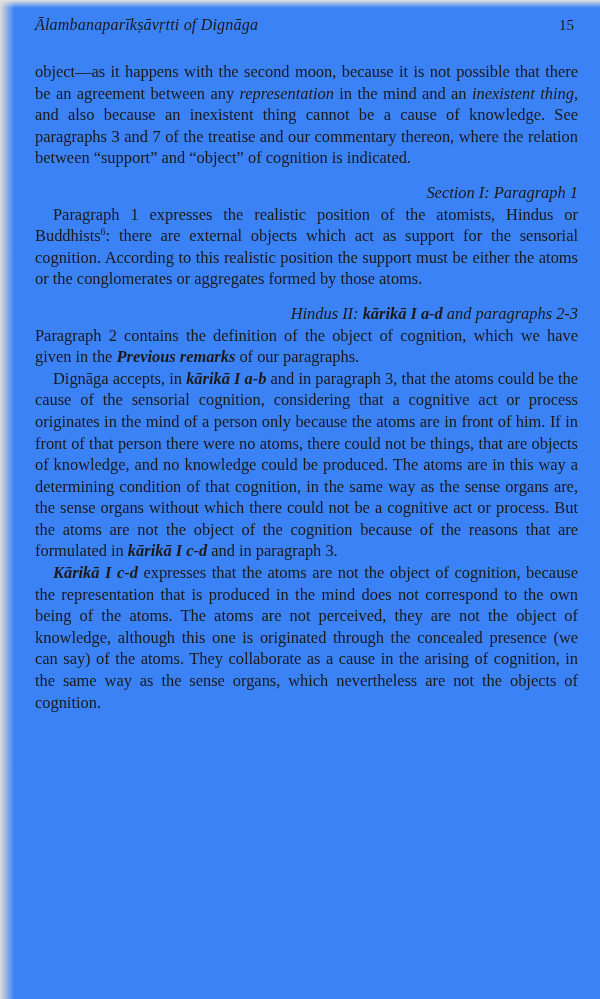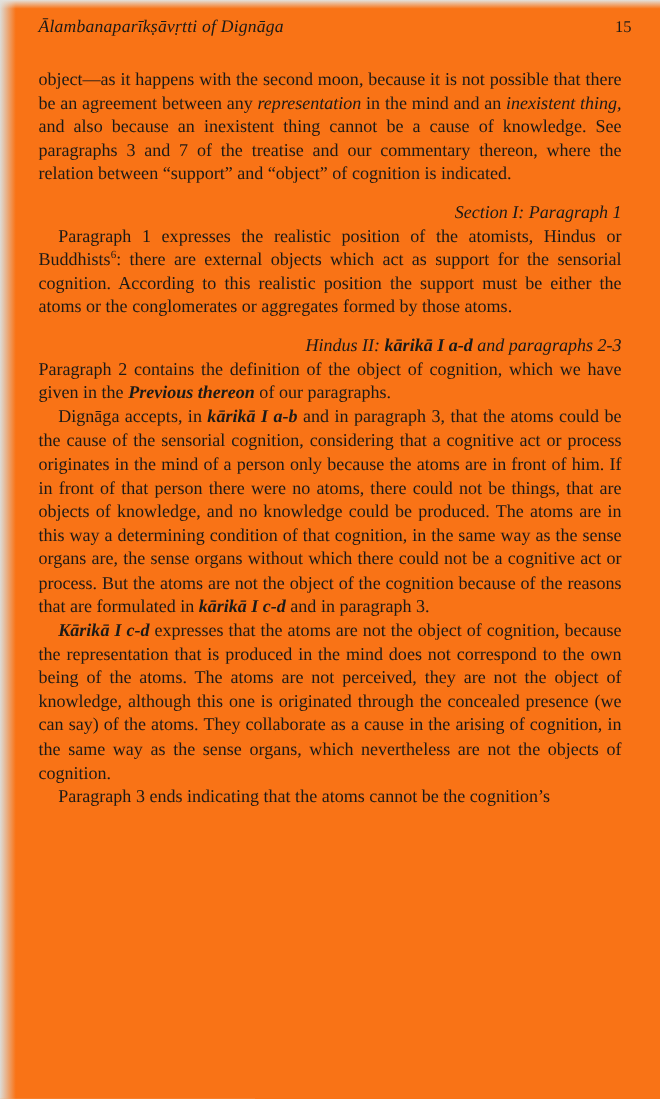--- a/index.html
+++ b/index.html
@@ -4,21 +4,21 @@
 <style>
   html, body {
     margin: 0;
     padding: 0;
     background: #e9e8e4;
   }
   .page {
     position: relative;
     width: 600px;
     height: 999px;
-    background: #f97316;
+    background: #3b82f6;
     overflow: hidden;
     font-family: "Liberation Serif", "DejaVu Serif", serif;
     color: #1c1a17;
   }
   .scan-edge-left {
     position: absolute;
     left: 0; top: 0; bottom: 0;
     width: 16px;
     background: linear-gradient(to right, #dddcd7 0%, rgba(221,220,215,0) 90%);
     pointer-events: none;
@@ -41,21 +41,21 @@
     font-style: italic;
     font-size: 16px;
     letter-spacing: 0.2px;
   }
   .running-head .folio {
     font-size: 15px;
     font-style: normal;
     margin-left: 28px;
   }
   .text-block {
-    margin: 27px 35px 0 35px;
+    margin: 27px 22px 0 35px;
   }
   .text-block p {
     margin: 0;
     font-size: 16.4px;
     line-height: 21.6px;
     text-align: justify;
   }
   .text-block p.heading {
     margin-top: 13px;
     font-style: italic;
@@ -82,18 +82,17 @@
   <div class="running-head">
     <span class="title">Ālambanaparīkṣāvṛtti of Dignāga</span>
     <span class="folio">15</span>
   </div>
 
   <div class="text-block">
       <p class="paragraph"><span>object—as it happens with the second moon, because it is not possible that there be an agreement between any </span><span class="i">representation</span><span> in the mind and an </span><span class="i">inexistent thing,</span><span> and also because an inexistent thing cannot be a cause of knowledge. See paragraphs 3 and 7 of the treatise and our commentary thereon, where the relation between “support” and “object” of cognition is indicated.</span></p>
       <p class="heading"><span>Section I: Paragraph 1</span></p>
       <p class="paragraph indent"><span>Paragraph 1 expresses the realistic position of the atomists, Hindus or Buddhists</span><sup>6</sup><span>: there are external objects which act as support for the sensorial cognition. According to this realistic position the support must be either the atoms or the conglomerates or aggregates formed by those atoms.</span></p>
       <p class="heading"><span>Hindus II: </span><span class="b">kārikā I a-d</span><span> and paragraphs 2-3</span></p>
-      <p class="paragraph"><span>Paragraph 2 contains the definition of the object of cognition, which we have given in the </span><span class="i b">Previous thereon</span><span> of our paragraphs.</span></p>
+      <p class="paragraph"><span>Paragraph 2 contains the definition of the object of cognition, which we have given in the </span><span class="i b">Previous remarks</span><span> of our paragraphs.</span></p>
       <p class="paragraph indent"><span>Dignāga accepts, in </span><span class="i b">kārikā I a-b</span><span> and in paragraph 3, that the atoms could be the cause of the sensorial cognition, considering that a cognitive act or process originates in the mind of a person only because the atoms are in front of him. If in front of that person there were no atoms, there could not be things, that are objects of knowledge, and no knowledge could be produced. The atoms are in this way a determining condition of that cognition, in the same way as the sense organs are, the sense organs without which there could not be a cognitive act or process. But the atoms are not the object of the cognition because of the reasons that are formulated in </span><span class="i b">kārikā I c-d</span><span> and in paragraph 3.</span></p>
       <p class="paragraph indent"><span class="i b">Kārikā I c-d</span><span> expresses that the atoms are not the object of cognition, because the representation that is produced in the mind does not correspond to the own being of the atoms. The atoms are not perceived, they are not the object of knowledge, although this one is originated through the concealed presence (we can say) of the atoms. They collaborate as a cause in the arising of cognition, in the same way as the sense organs, which nevertheless are not the objects of cognition.</span></p>
-      <p class="paragraph indent"><span>Paragraph 3 ends indicating that the atoms cannot be the cognition’s</span></p>
     </div>
 </div>
 
 </body></html>

